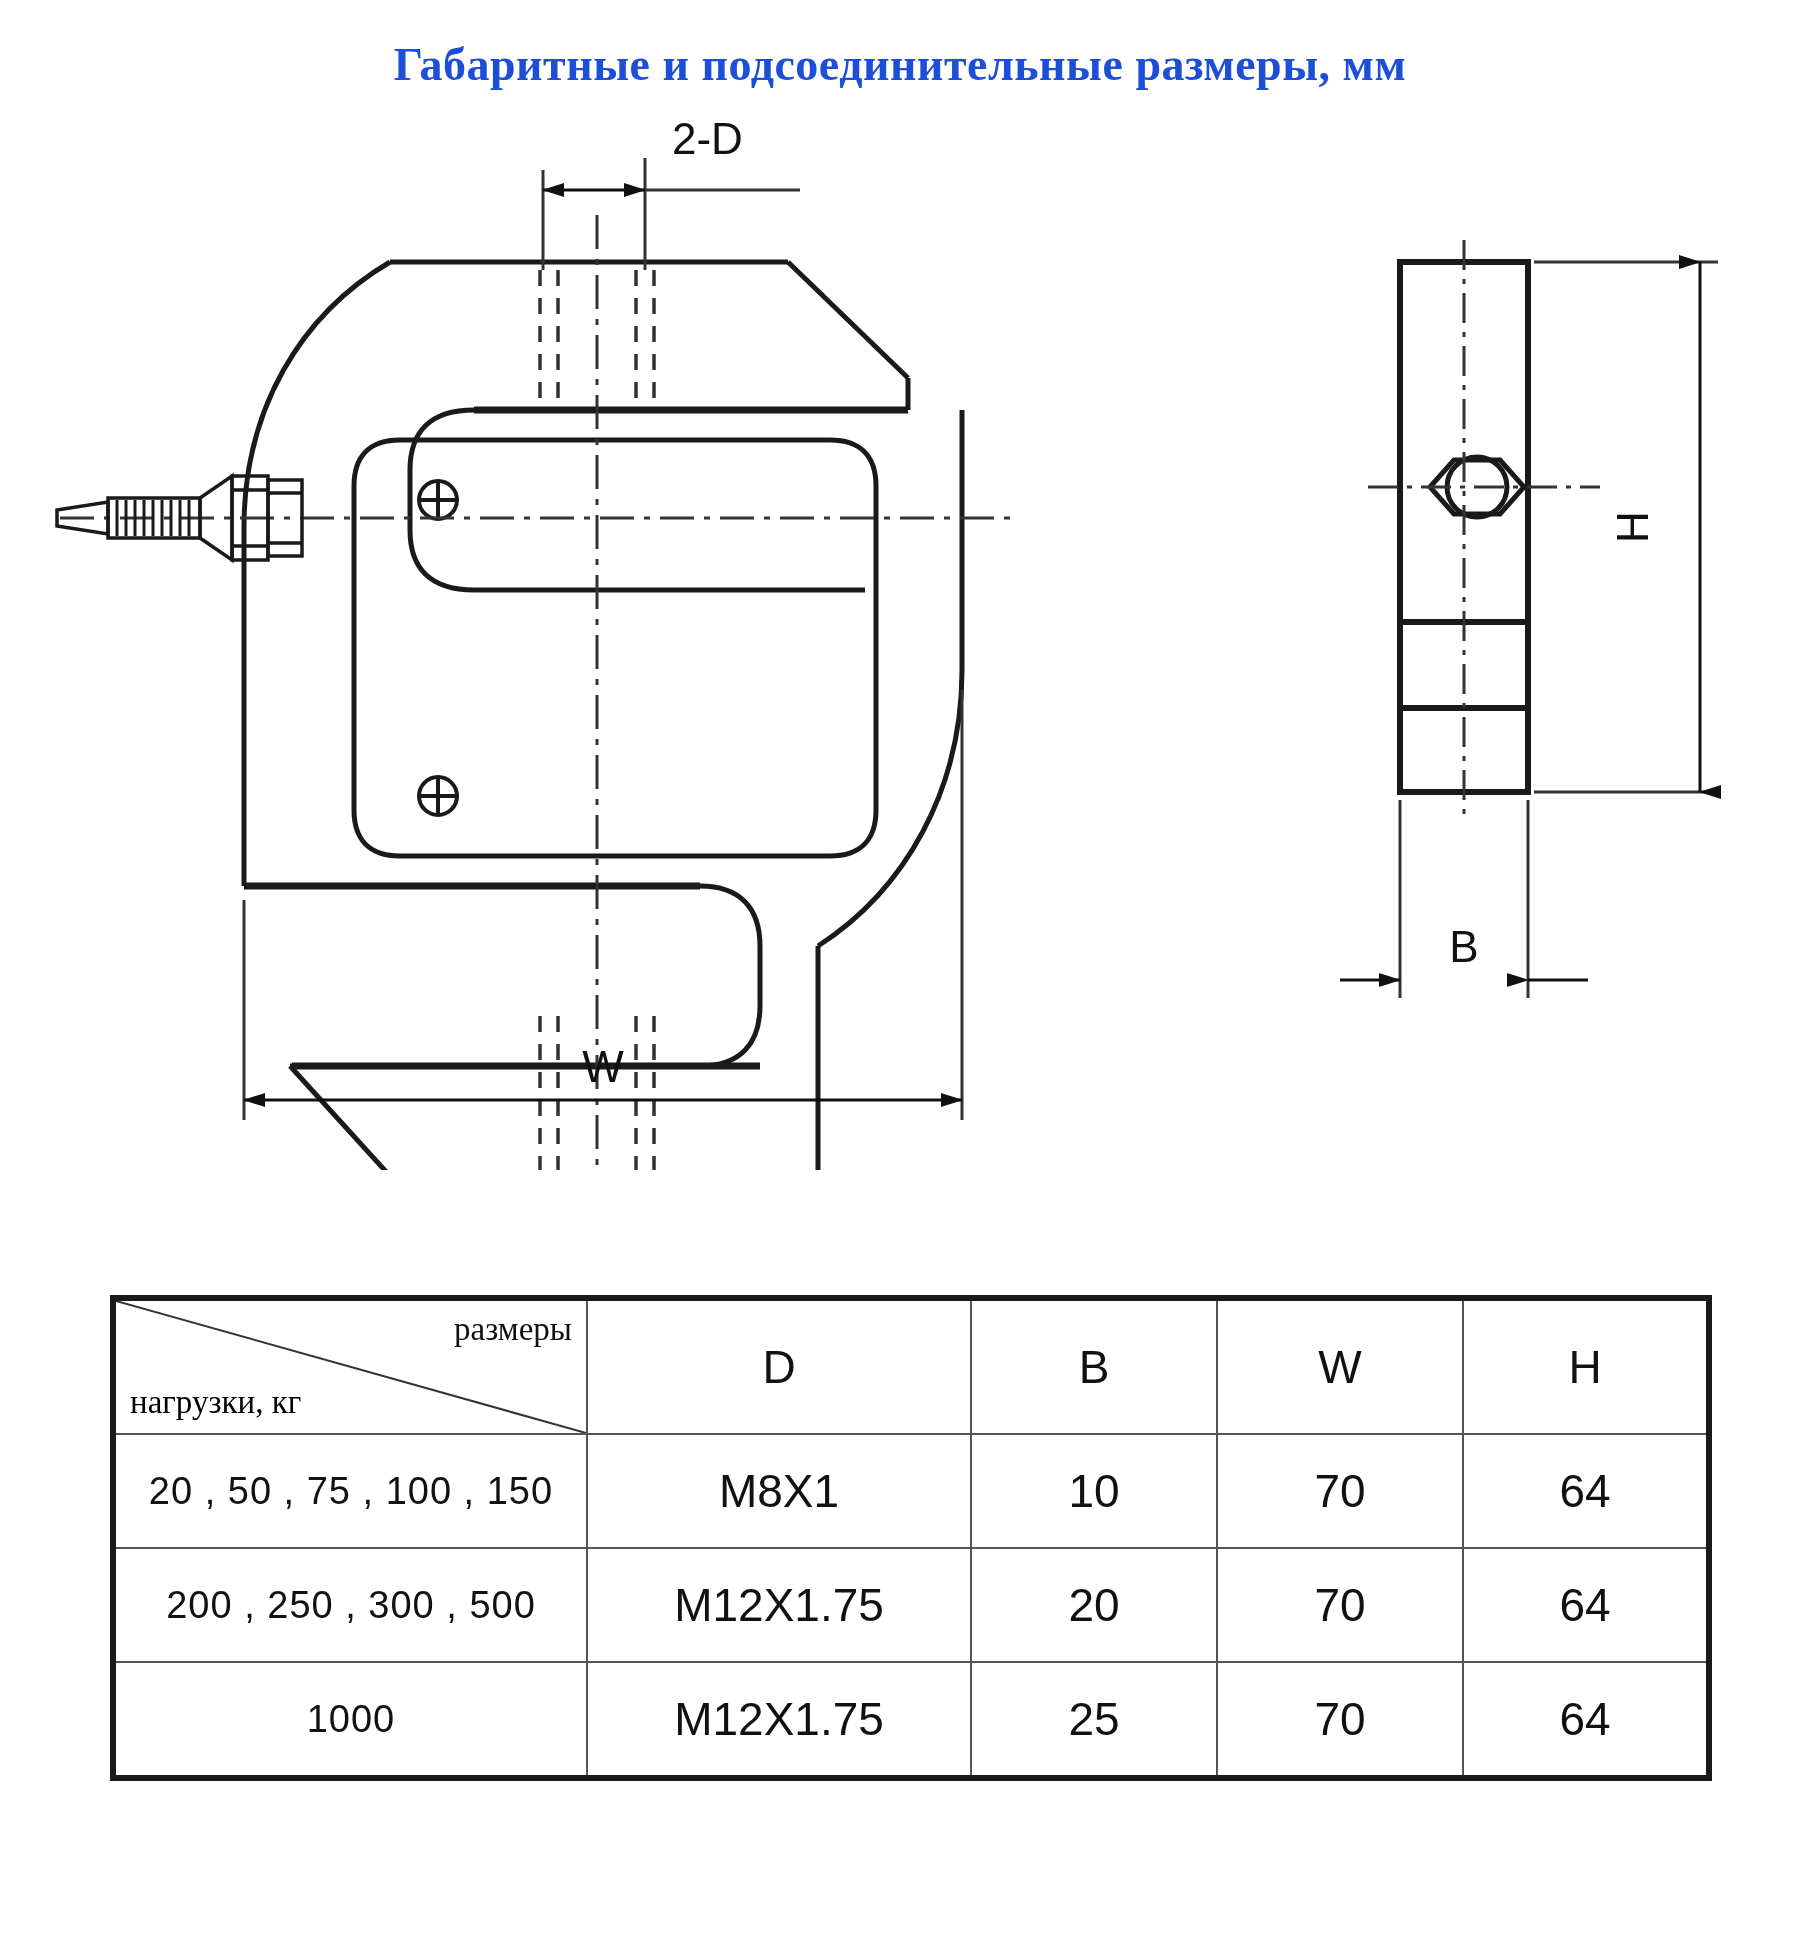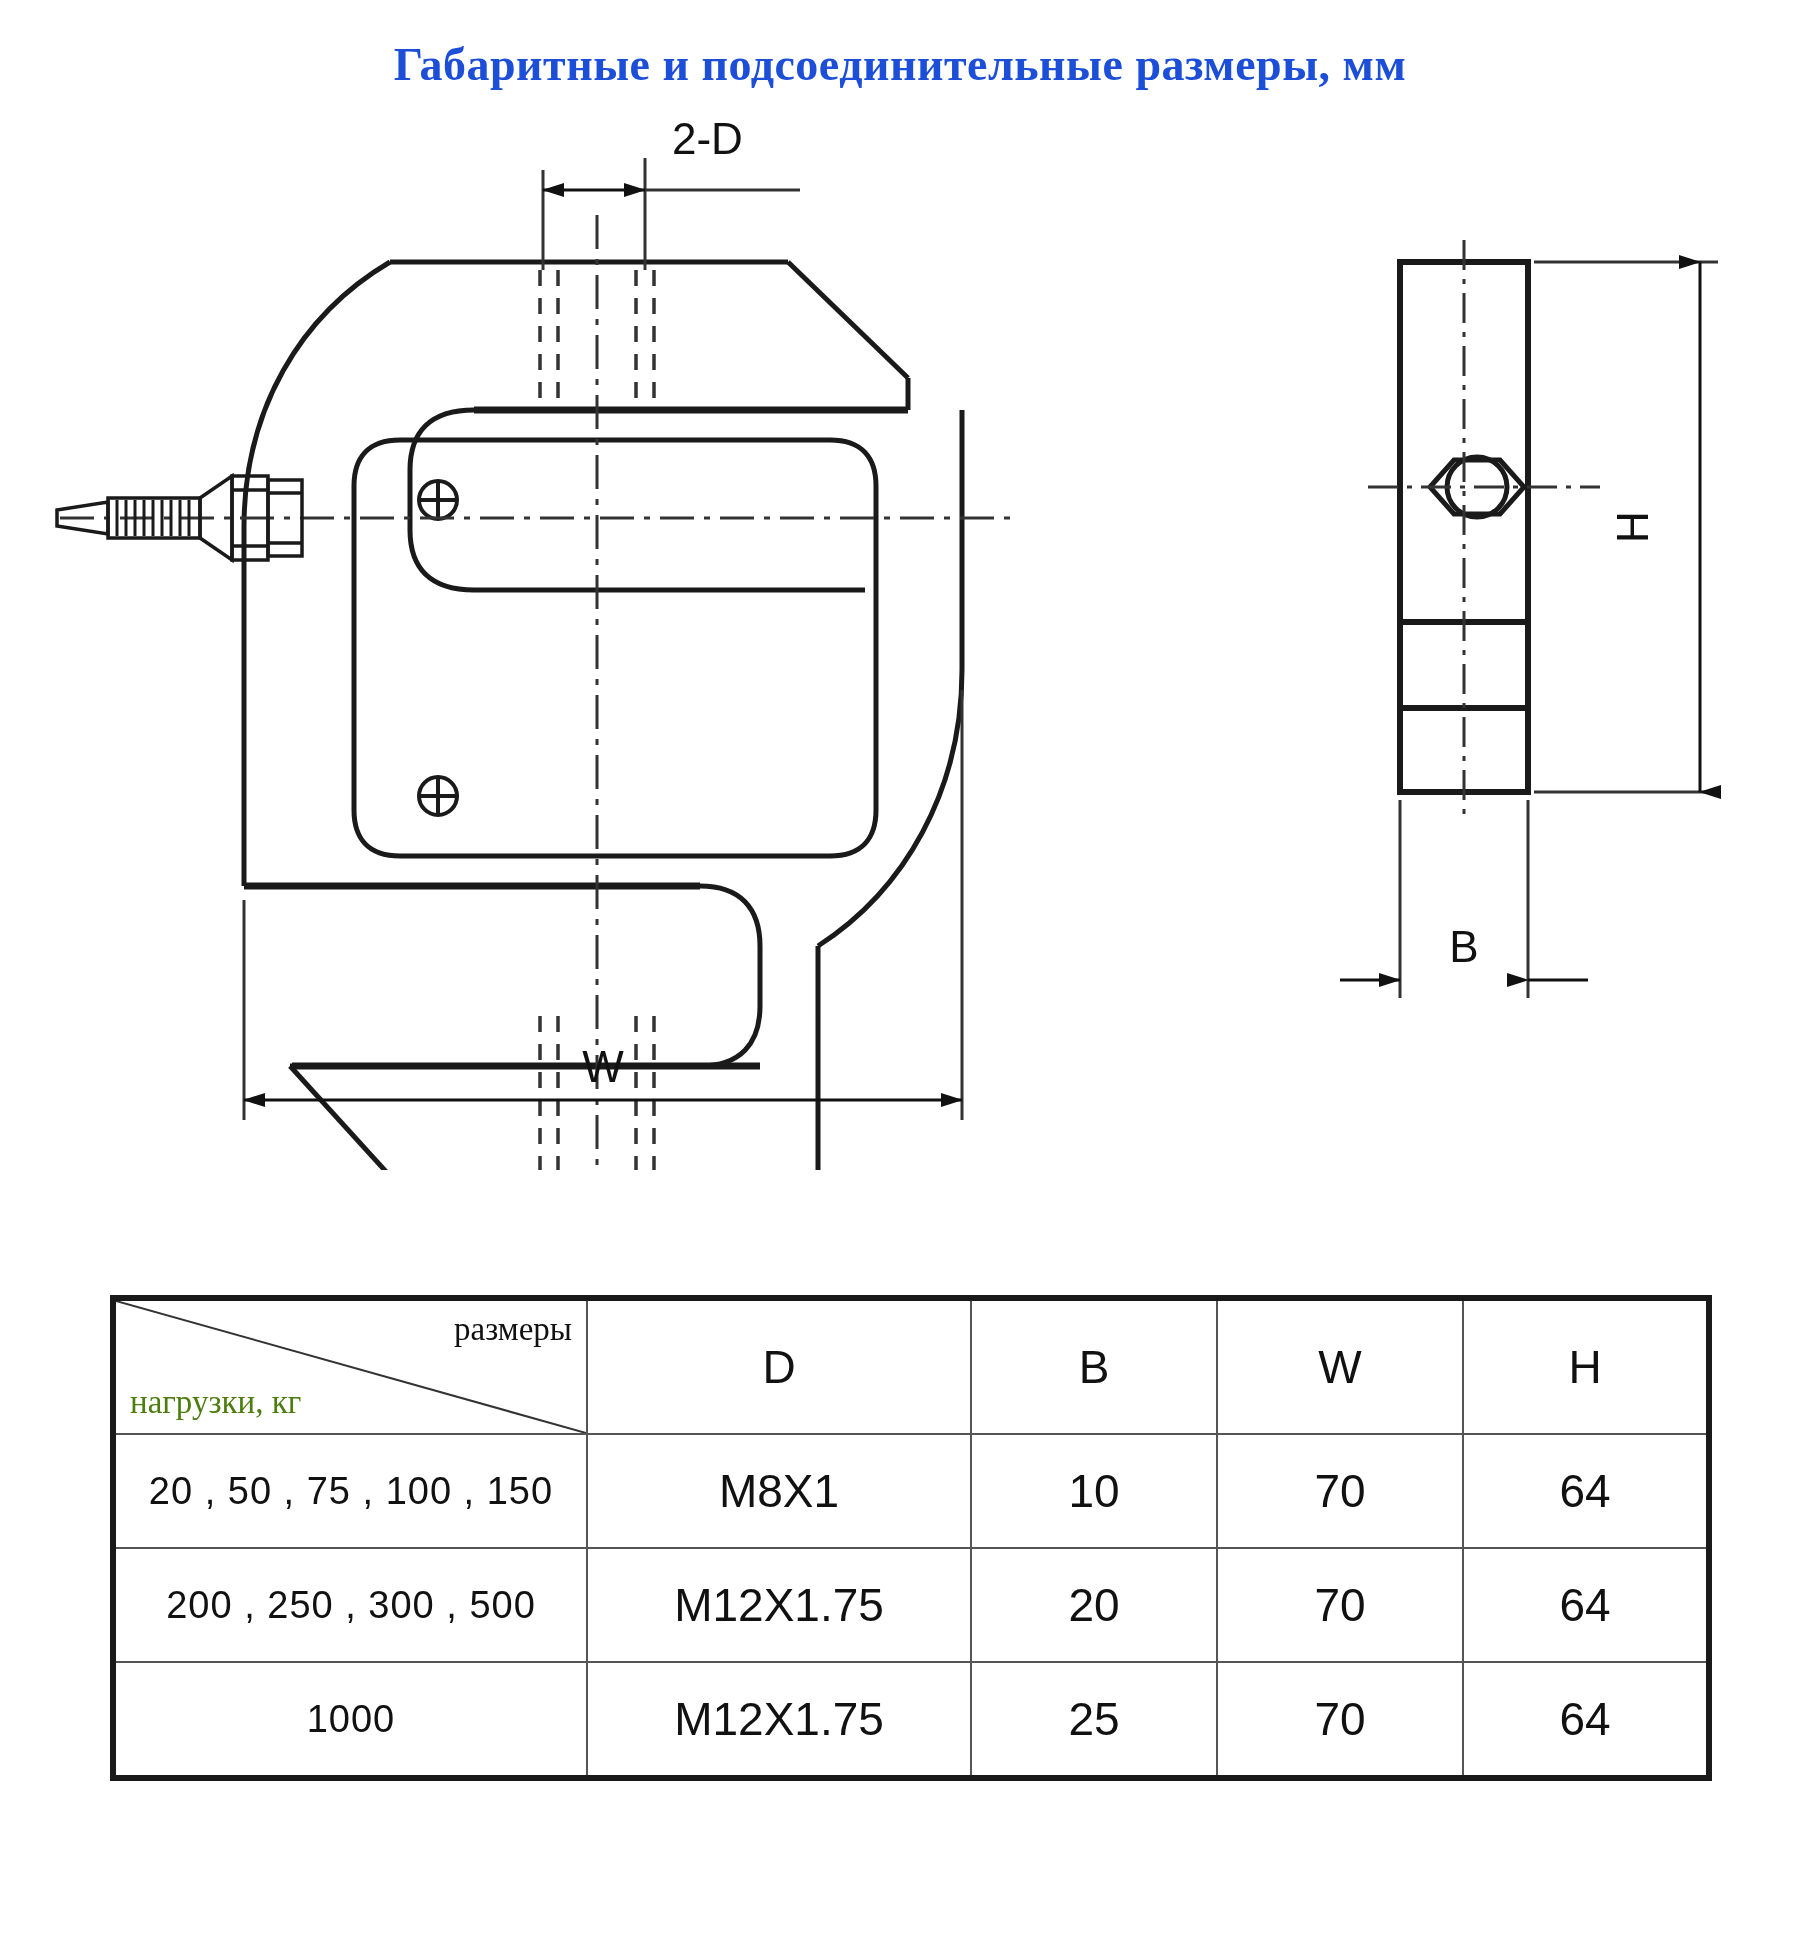--- a/index.html
+++ b/index.html
@@ -93,21 +93,21 @@
     font-family: "Liberation Serif", serif;
     font-size: 33px;
     color: #111;
   }
   .corner-bot {
     position: absolute;
     left: 14px;
     bottom: 12px;
     font-family: "Liberation Serif", serif;
     font-size: 33px;
-    color: #4d7c0f;
+    color: #000000;
   }
   th.col-head {
     height: 132px;
     font-size: 46px;
     font-weight: normal;
   }
   td.cell-load {
     height: 112px;
     font-size: 38px;
     letter-spacing: 1px;

